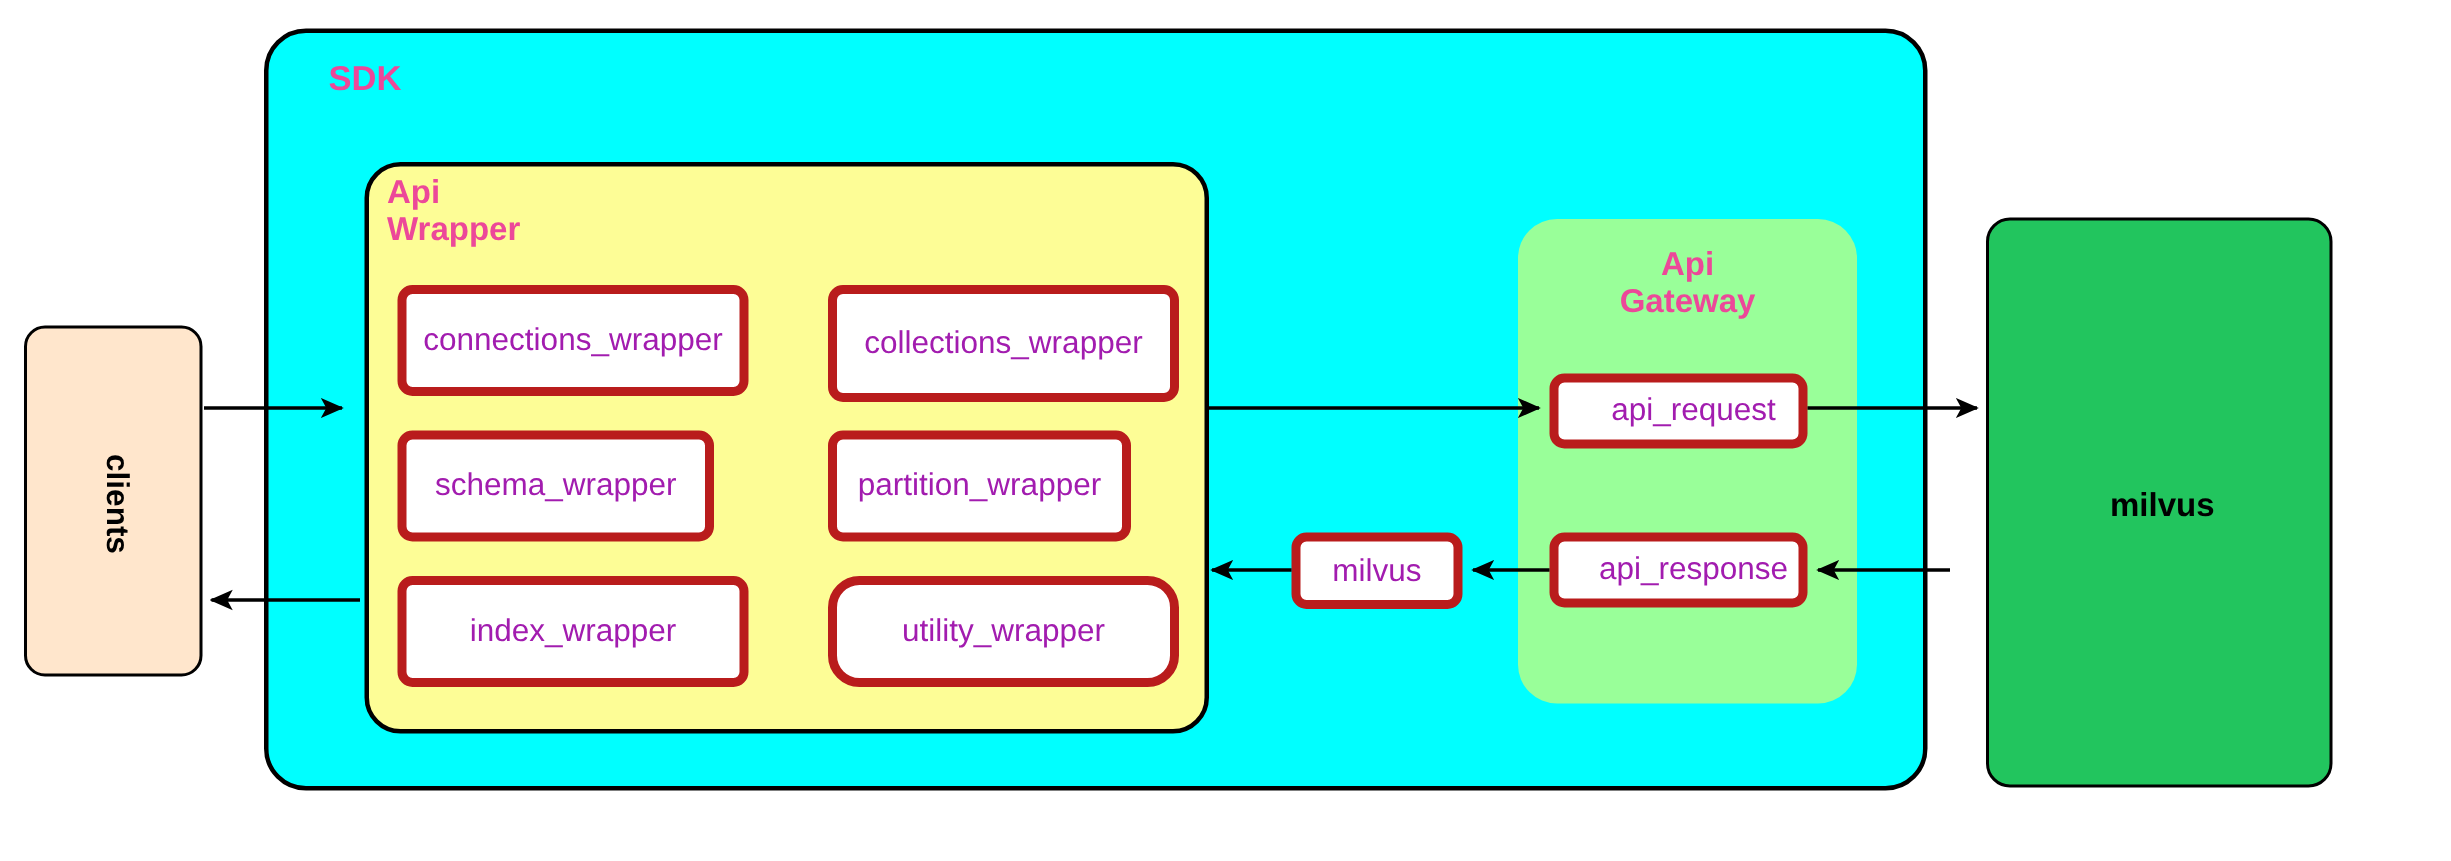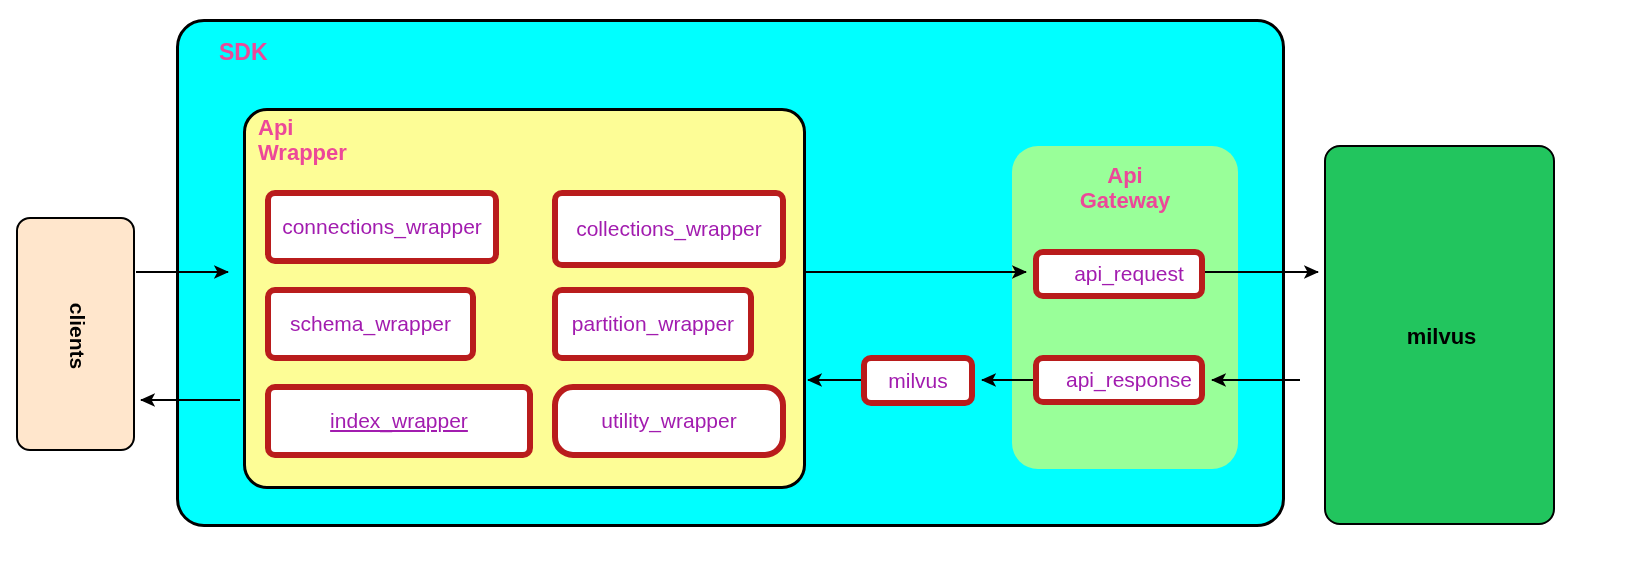--- a/index.html
+++ b/index.html
@@ -143,21 +143,21 @@
     align-items: center;
     justify-content: center;
     font-size: 22px;
     font-weight: bold;
     color: #000000;
   }
 
   
   #connections-wrapper { left: 265px; top: 190px;  width: 234px; height: 74px; }
   #schema-wrapper      { left: 265px; top: 287px;  width: 211px; height: 74px; }
-  #index-wrapper       { left: 265px; top: 384px;  width: 268px; height: 74px; text-decoration: underline; }
+  #index-wrapper       { left: 265px; top: 384px;  width: 234px; height: 74px; }
   #collections-wrapper { left: 552px; top: 190px;  width: 234px; height: 78px; }
   #partition-wrapper   { left: 552px; top: 287px;  width: 202px; height: 74px; }
   #utility-wrapper     { left: 552px; top: 384px;  width: 234px; height: 74px; border-radius: 21px; }
 
   
   #api-request  { left: 1033px; top: 249px; width: 172px; height: 50px; padding-left: 20px; }
   #api-response { left: 1033px; top: 355px; width: 172px; height: 50px; padding-left: 20px; }
 
   
   #checker-box { left: 861px; top: 355px; width: 114px; height: 51px; }

